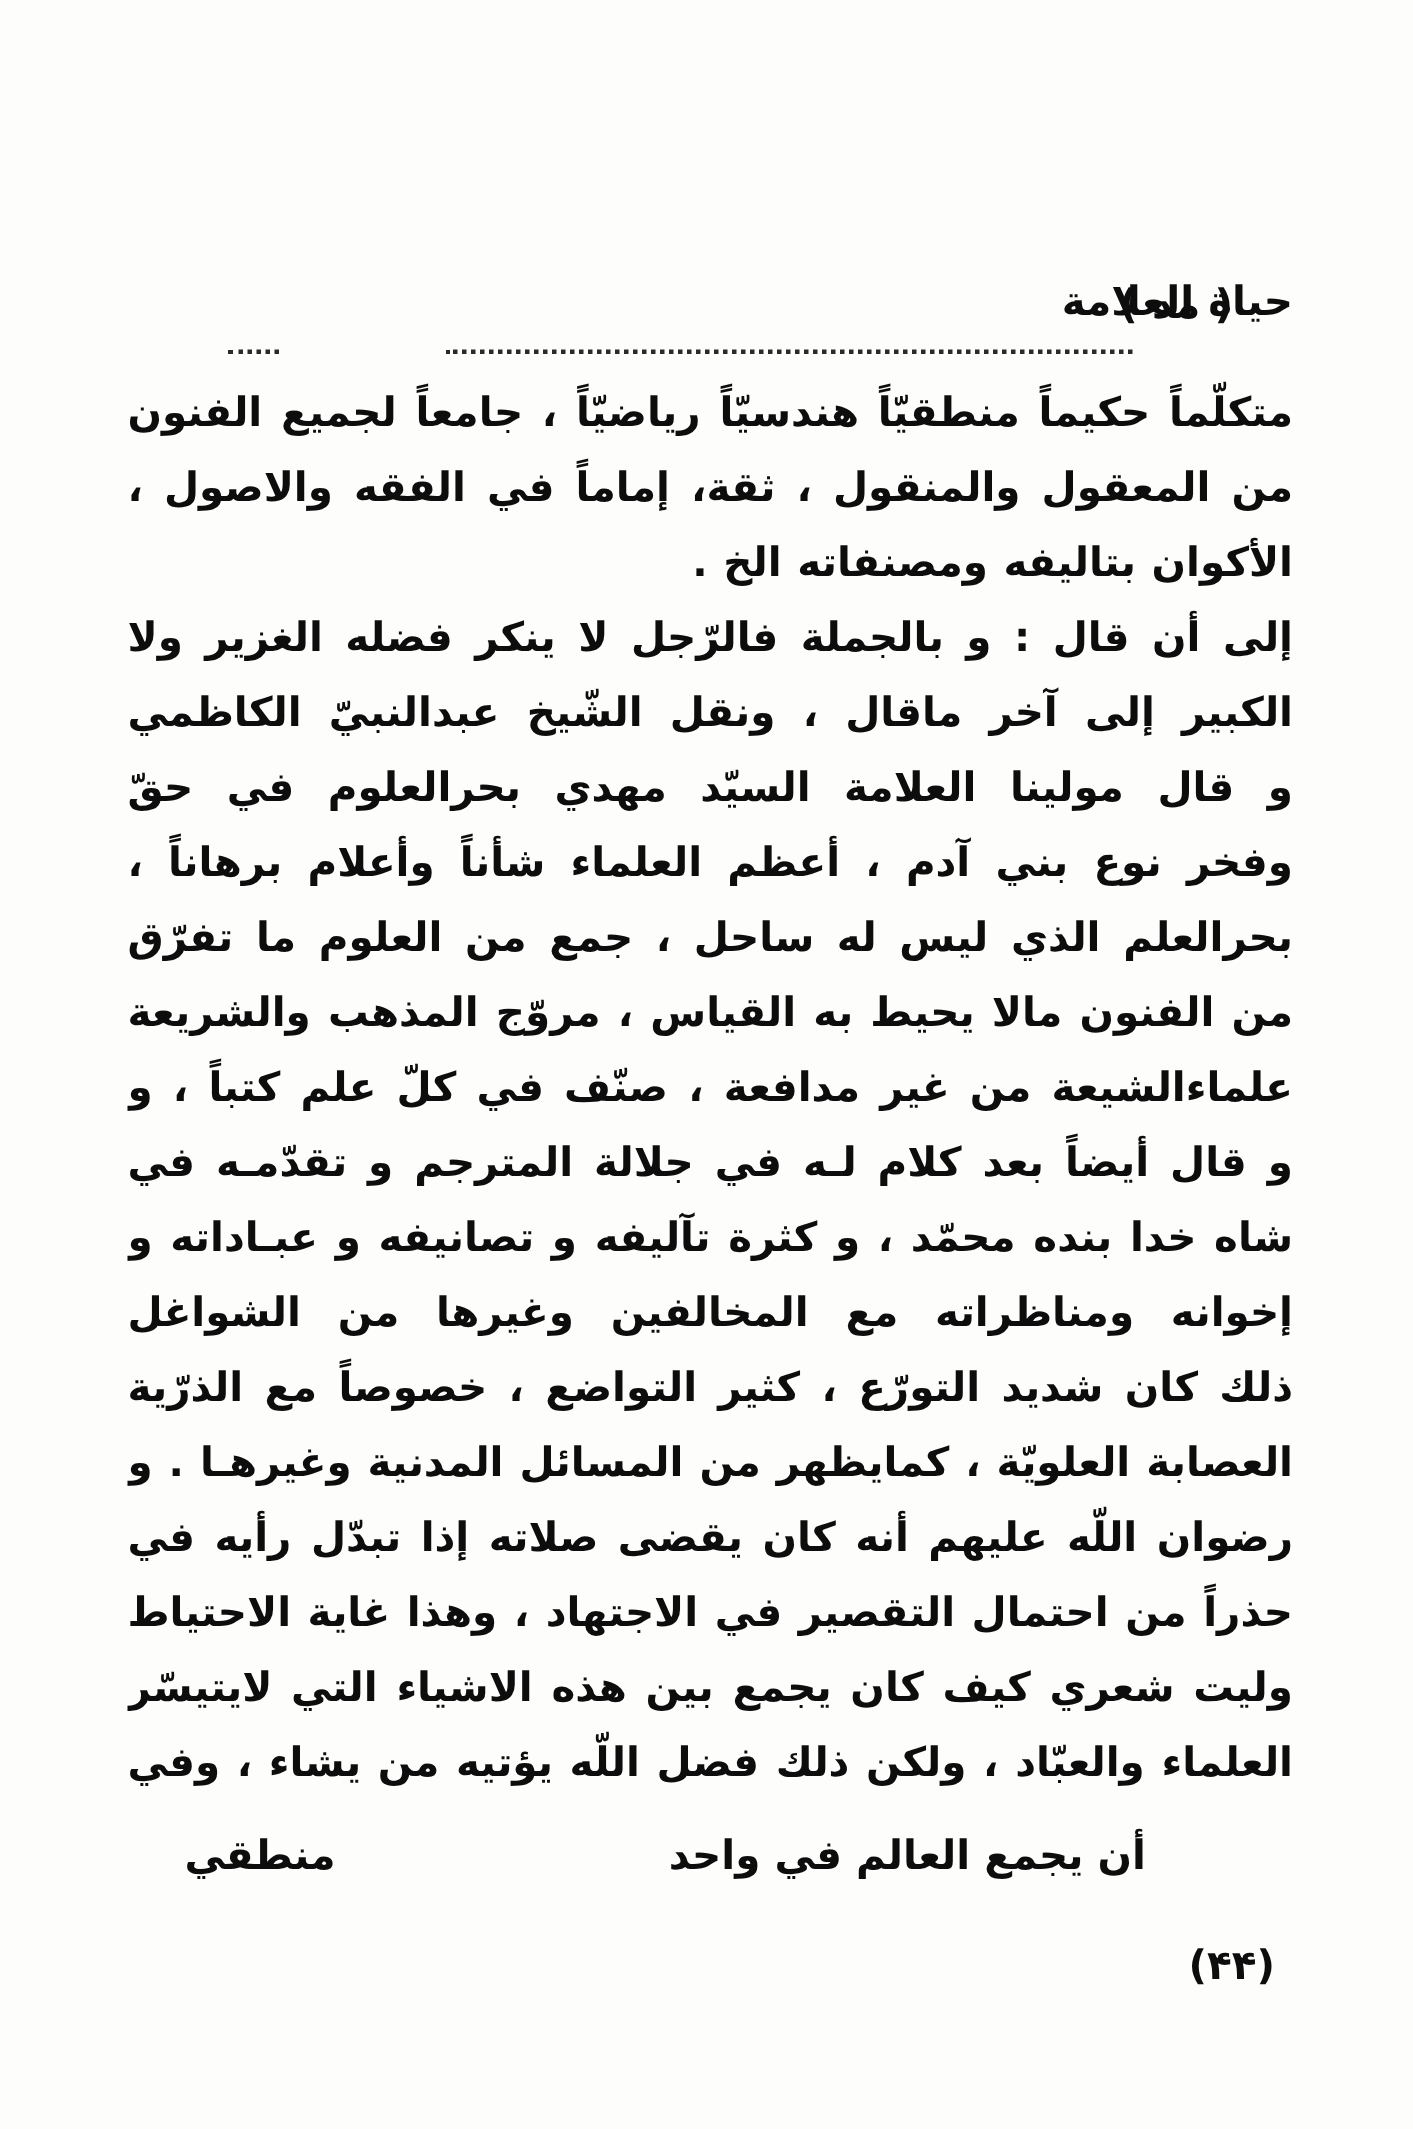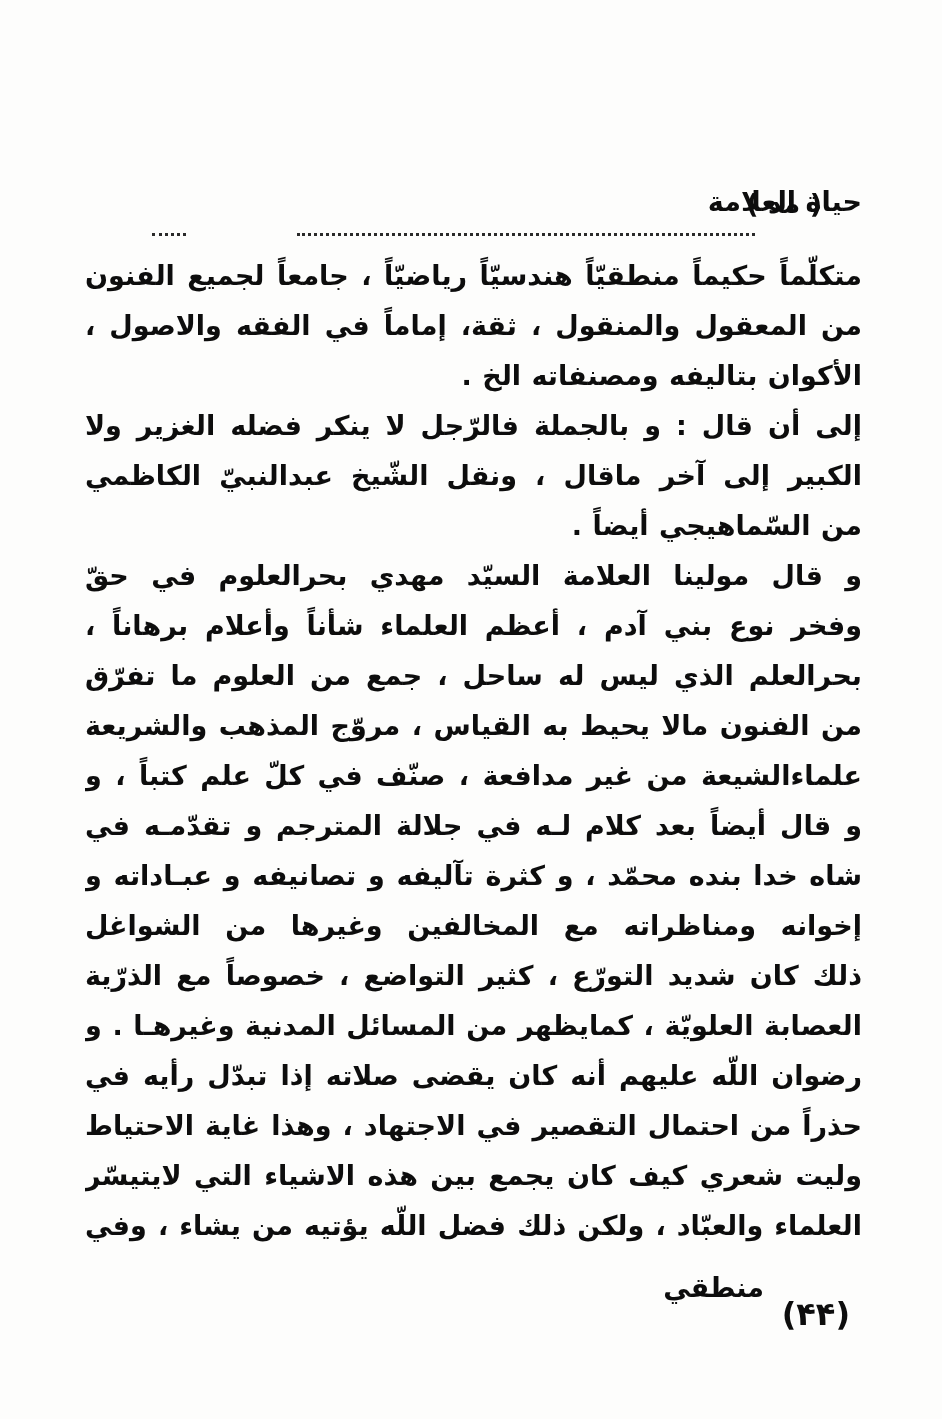--- a/index.html
+++ b/index.html
@@ -85,21 +85,21 @@
     direction: rtl;
     justify-content: space-between;
     padding-right: 98px;
     padding-left: 38px;
   }
   .page-number {
     position: absolute;
     top: 1295px;
     right: 92px;
     direction: rtl;
-    font-size: 32px;
+    font-size: 27px;
     font-weight: bold;
     letter-spacing: 1px;
   }
 </style>
 </head>
 <body>
 
 <div class="page">
 
   <div class="running-head">
@@ -109,36 +109,36 @@
 
   <div class="rule-main"></div>
   <div class="rule-small"></div>
 
   <div class="body-text">
     <div class="line">متكلّماً حكيماً منطقيّاً هندسيّاً رياضيّاً ، جامعاً لجميع الفنون ، متبحّراً في كل العلوم</div>
     <div class="line">من المعقول والمنقول ، ثقة، إماماً في الفقه والاصول ، وقد ملأ الآفاق بتصنيفه ، وعطر</div>
     <div class="line short">الأكوان بتاليفه ومصنفاته الخ .</div>
     <div class="line">إلى أن قال : و بالجملة فالرّجل لا ينكر فضله الغزير ولا يخفى حاله على الصغير و</div>
     <div class="line">الكبير إلى آخر ماقال ، ونقل الشّيخ عبدالنبيّ الكاظمي المتقدم ذكره هذه العبارة</div>
-    <div class="line short">من السّماهيجي أيضاً .</div>
     <div class="line">و قال مولينا العلامة السيّد مهدي بحرالعلوم في حقّ المترجم ما لفظه : علامةالعالم</div>
     <div class="line">وفخر نوع بني آدم ، أعظم العلماء شأناً وأعلام برهاناً ، سحاب الفضل الهاطل ، و</div>
     <div class="line">بحرالعلم الذي ليس له ساحل ، جمع من العلوم ما تفرّق في جميع النّاس ، وأحاط</div>
     <div class="line">من الفنون مالا يحيط به القياس ، مروّج المذهب والشريعة في المأة السابعة ، ورئيس</div>
     <div class="line">علماءالشيعة من غير مدافعة ، صنّف في كلّ علم كتباً ، و اتاه اللّه من كلّ شيىء سبباً .</div>
     <div class="line">و قال أيضاً بعد كلام لـه في جلالة المترجم و تقدّمـه في دولة السلطان المؤيد</div>
     <div class="line">شاه خدا بنده محمّد ، و كثرة تآليفه و تصانيفه و عبـاداته و زياراته و رعاية حقوق</div>
     <div class="line">إخوانه ومناظراته مع المخالفين وغيرها من الشواغل والمشاغل ، ما لفظه : إنّه مع</div>
     <div class="line">ذلك كان شديد التورّع ، كثير التواضع ، خصوصاً مع الذرّية الطاهرة النبويـة، و</div>
     <div class="line">العصابة العلويّة ، كمايظهر من المسائل المدنية وغيرهـا . و قد سمعت من مشايخنا</div>
     <div class="line">رضوان اللّه عليهم أنه كان يقضى صلاته إذا تبدّل رأيه في بعض مايتعلّق بها من المسائل</div>
     <div class="line">حذراً من احتمال التقصير في الاجتهاد ، وهذا غاية الاحتياط ومنتهى الورع والسـداد</div>
     <div class="line">وليت شعري كيف كان يجمع بين هذه الاشياء التي لايتيسّر القيام ببعضها لأقوى</div>
     <div class="line">العلماء والعبّاد ، ولكن ذلك فضل اللّه يؤتيه من يشاء ، وفي مثله يصحّ قول القائل :</div>
 
     <div class="verse">
+      <span>أن يجمع العالم في واحد</span>
       <span>منطقي</span>
     </div>
   </div>
 
   <div class="page-number">(۴۴)</div>
 
 </div>
 
 </body></html>

